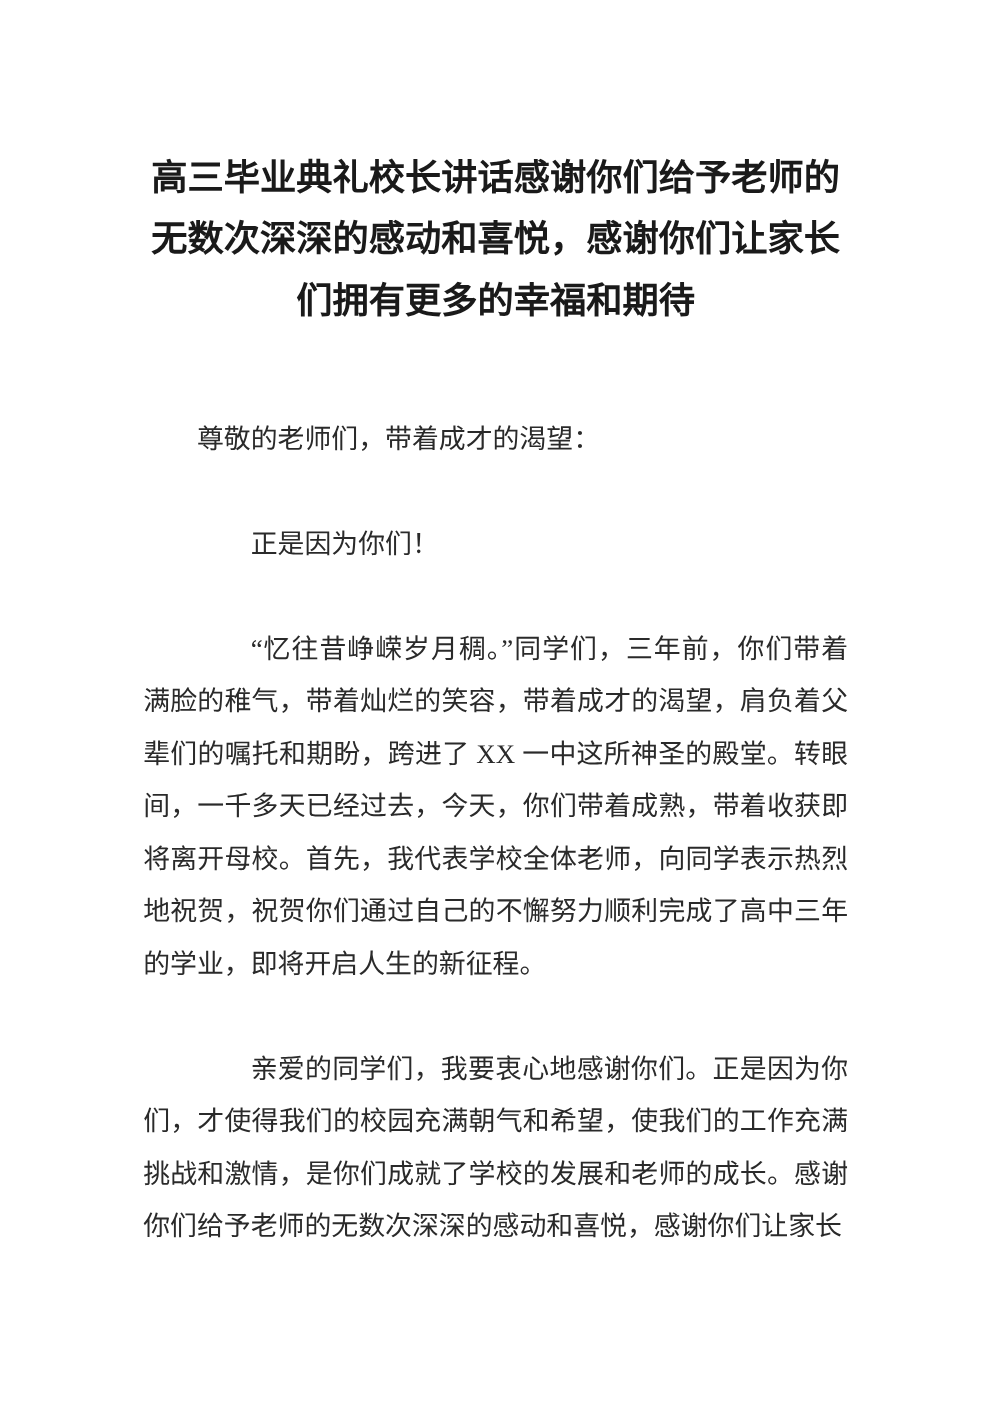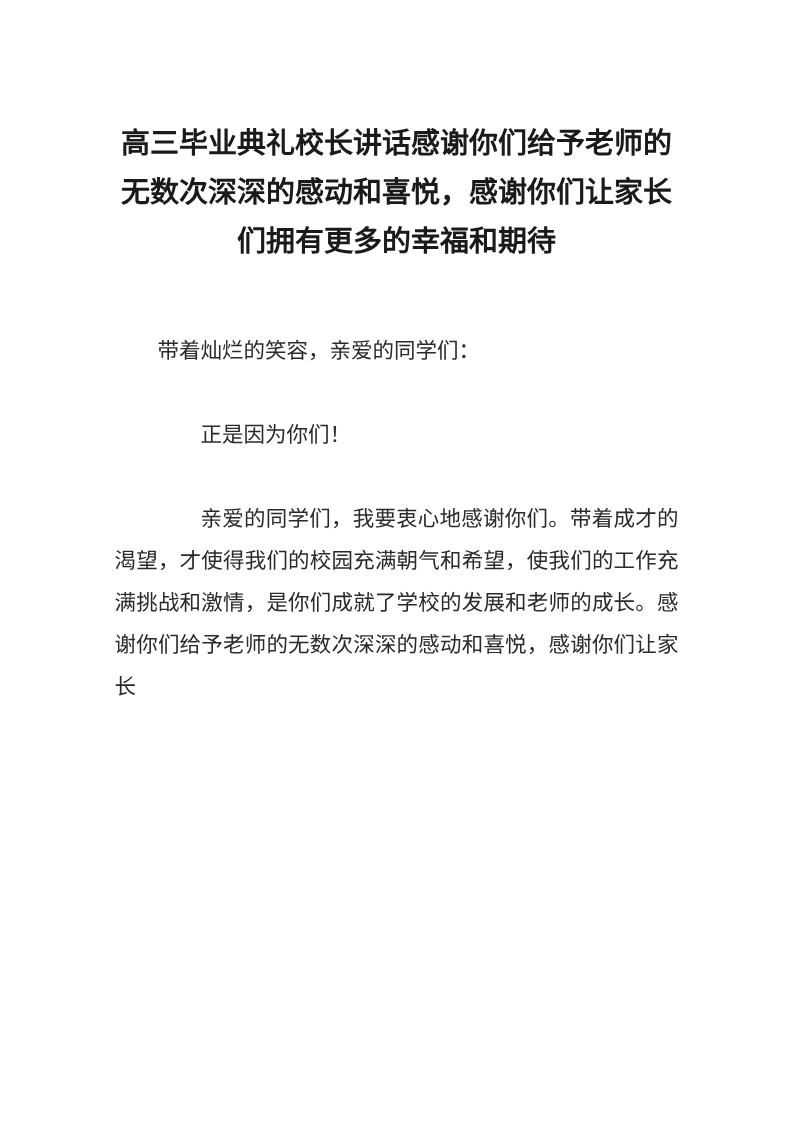--- a/index.html
+++ b/index.html
@@ -48,18 +48,19 @@
   .indent-2 { text-indent: 43px; }
   .indent-4 { text-indent: 86px; }
 </style>
 </head>
 <body>
 
 <div class="page">
   <div class="doc">
     <h1 class="doc-title">高三毕业典礼校长讲话感谢你们给予老师的无数次深深的感动和喜悦，感谢你们让家长们拥有更多的幸福和期待</h1>
     <div class="doc-body">
-      <p class="indent-2">带着灿烂的笑容，亲爱的同学们：</p>
+      <p class="indent-2">尊敬的老师们，带着成才的渴望：</p>
       <p class="indent-4">正是因为你们！</p>
-      <p class="indent-4">亲爱的同学们，我要衷心地感谢你们。带着成才的渴望，才使得我们的校园充满朝气和希望，使我们的工作充满挑战和激情，是你们成就了学校的发展和老师的成长。感谢你们给予老师的无数次深深的感动和喜悦，感谢你们让家长</p>
+      <p class="indent-4">“忆往昔峥嵘岁月稠。”同学们，三年前，你们带着满脸的稚气，带着灿烂的笑容，带着成才的渴望，肩负着父辈们的嘱托和期盼，跨进了 XX 一中这所神圣的殿堂。转眼间，一千多天已经过去，今天，你们带着成熟，带着收获即将离开母校。首先，我代表学校全体老师，向同学表示热烈地祝贺，祝贺你们通过自己的不懈努力顺利完成了高中三年的学业，即将开启人生的新征程。</p>
+      <p class="indent-4">亲爱的同学们，我要衷心地感谢你们。正是因为你们，才使得我们的校园充满朝气和希望，使我们的工作充满挑战和激情，是你们成就了学校的发展和老师的成长。感谢你们给予老师的无数次深深的感动和喜悦，感谢你们让家长</p>
     </div>
   </div>
 </div>
 
 </body></html>

